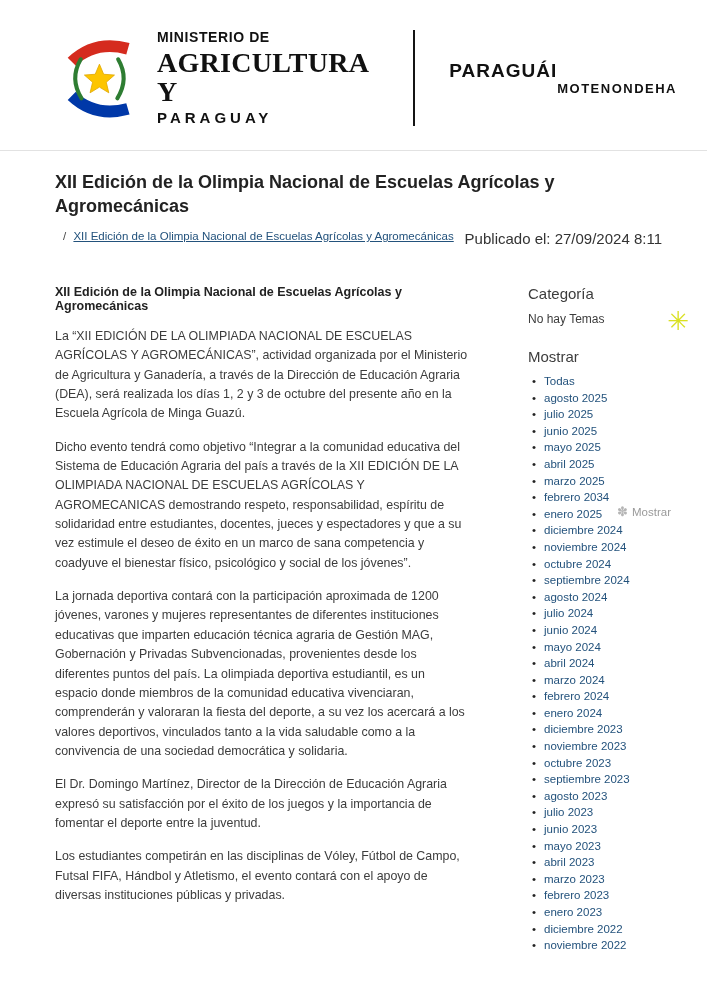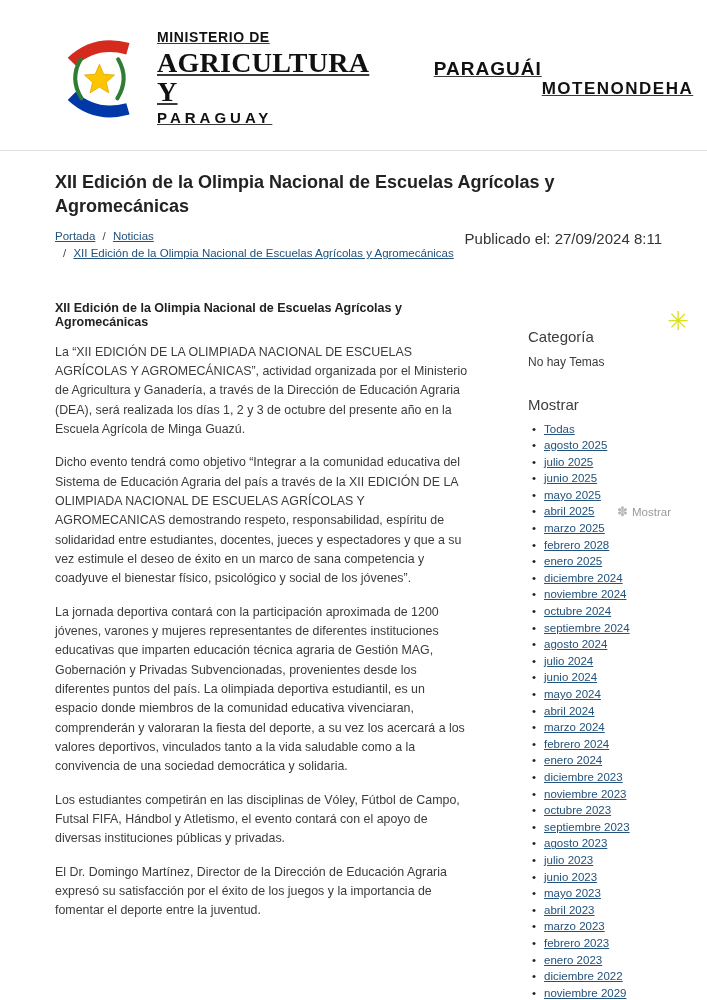--- a/index.html
+++ b/index.html
@@ -1,56 +1,56 @@
 <!DOCTYPE html>
 <html lang="es"><head>
 <meta charset="utf-8">
 <style>
   * { margin:0; padding:0; box-sizing:border-box; }
   html,body { width:707px; background:#ffffff; font-family:"Liberation Sans", sans-serif; color:#3a3a3a; }
   body { position:relative; min-height:1000px; }
 
   
-  .site-header { display:flex; align-items:center; padding:30px 30px 24px 55px; gap:18px;text-decoration:underline; }
+  .site-header { display:flex; align-items:center; padding:30px 30px 24px 55px; gap:18px; }
   .logo { width:84px; height:96px; flex:0 0 auto; }
   .brand-es { display:flex; flex-direction:column; line-height:1.05; color:#111; }
   .brand-es .l1 { font-size:14px; font-weight:bold; letter-spacing:.6px; margin-bottom:3px; }
   .brand-es .l2, .brand-es .l3 { font-family:"Liberation Serif", serif; font-weight:bold; font-size:28px; letter-spacing:.3px; }
   .brand-es .l4 { font-size:15px; font-weight:bold; letter-spacing:4px; margin-top:4px; }
   .vdivider { width:2px; align-self:stretch; background:#141414; margin:0 16px 0 14px; }
   .brand-gn { display:flex; line-height:1.04; color:#111; }
   .brand-gn .g1 { font-size:19px; font-weight:bold; letter-spacing:1px; margin-bottom:3px; }
   .brand-gn .g2, .brand-gn .g3 { font-family:"Liberation Serif", serif; font-weight:bold; font-size:28px; }
-  .brand-gn .g4 { font-size:17px; font-weight:bold; letter-spacing:1.5px; margin-top:21px; }
+  .brand-gn .g4 { font-size:13px; font-weight:bold; letter-spacing:1.5px; margin-top:21px; }
   .header-rule { border:0; border-top:1px solid #e2e2e2; }
 
   
   .title-wrap { padding:20px 40px 0 55px; }
   .page-title { font-size:18px; font-weight:bold; color:#222; line-height:1.3; max-width:600px; }
   .crumb-row { display:flex; justify-content:space-between; align-items:flex-start; padding:10px 45px 0 55px; }
   .crumbs { font-size:11.5px; line-height:1.5; max-width:440px; }
   .crumbs a { color:#23527c; text-decoration:underline; cursor:pointer; }
   .crumbs .sep { color:#444; margin:0 4px; }
   .crumbs .line2 { padding-left:4px; color:#1d5b8f; }
   .published { font-size:15px; color:#333; white-space:nowrap; padding-top:2px; }
 
   
   .main { display:flex; padding:38px 17px 40px 55px; gap:60px; }
   .article { flex:1 1 auto; max-width:418px; position:relative; padding-bottom:170px; }
   .article h2 { font-size:12.5px; font-weight:bold; color:#222; margin-bottom:14px; }
   .article p { font-size:12.4px; line-height:1.56; color:#3c3c3c; margin-bottom:14px; }
 
   
   .sidebar { width:162px; flex:0 0 auto; font-size:11.5px; position:relative; }
-  .sidebar h3 { font-size:15px; font-weight:normal; color:#3d3d3d; margin-bottom:10px;margin-top:27px; }
+  .sidebar h3 { font-size:15px; font-weight:normal; color:#3d3d3d; margin-bottom:10px; }
   .sidebar .no-topics { font-size:12px; color:#3c3c3c; margin-bottom:22px; }
   .sidebar ul { list-style:none; margin-top:8px; }
   .sidebar li { position:relative; padding-left:16px; margin-bottom:4.6px; }
   .sidebar li::before { content:"•"; position:absolute; left:4px; color:#222; }
-  .sidebar a { color:#23527c; text-decoration:underline; cursor:pointer; font-size:11.5px; }
+  .sidebar a { color:#23527c; cursor:pointer; font-size:11.5px; }
 
   
   .a11y-asterisk { position:absolute; top:308px; right:18px; font-size:26px; color:#d9e021; cursor:pointer; line-height:1; }
   .mostrar-tip { position:absolute; top:502px; right:30px; display:flex; align-items:center; gap:4px;
     background:rgba(255,255,255,.88); padding:2px 6px 2px 10px; color:#9a9a9a; font-size:11.5px; cursor:pointer; }
   .mostrar-tip .flower { font-size:13px; color:#b5b5b5; }
 </style>
 </head>
 <body>
 
@@ -81,62 +81,57 @@
   </div>
 </header>
 <hr class="header-rule">
 
 <div class="title-wrap">
   <h1 class="page-title">XII Edición de la Olimpia Nacional de Escuelas Agrícolas y Agromecánicas</h1>
 </div>
 
 <div class="crumb-row">
   <nav class="crumbs">
-    <div class="line1">
-      <a>Portada</a>
-      <span class="sep">/</span>
-      <a>Noticias</a>
-    </div>
     <div class="line2">
       <span class="sep">/</span>
       <a>XII Edición de la Olimpia Nacional de Escuelas Agrícolas y Agromecánicas</a>
     </div>
   </nav>
   <div class="published">Publicado el: 27/09/2024 8:11</div>
 </div>
 
 <div class="main">
 
   <section class="article">
     <h2>XII Edición de la Olimpia Nacional de Escuelas Agrícolas y Agromecánicas</h2>
     <div>
 
     <p>La “XII EDICIÓN DE LA OLIMPIADA NACIONAL DE ESCUELAS AGRÍCOLAS Y AGROMECÁNICAS”, actividad organizada por el Ministerio de Agricultura y Ganadería, a través de la Dirección de Educación Agraria (DEA), será realizada los días 1, 2 y 3 de octubre del presente año en la Escuela Agrícola de Minga Guazú.</p>
         <p>Dicho evento tendrá como objetivo “Integrar a la comunidad educativa del Sistema de Educación Agraria del país a través de la XII EDICIÓN DE LA OLIMPIADA NACIONAL DE ESCUELAS AGRÍCOLAS Y AGROMECANICAS demostrando respeto, responsabilidad, espíritu de solidaridad entre estudiantes, docentes, jueces y espectadores y que a su vez estimule el deseo de éxito en un marco de sana competencia y coadyuve el bienestar físico, psicológico y social de los jóvenes”.</p>
         <p>La jornada deportiva contará con la participación aproximada de 1200 jóvenes, varones y mujeres representantes de diferentes instituciones educativas que imparten educación técnica agraria de Gestión MAG, Gobernación y Privadas Subvencionadas, provenientes desde los diferentes puntos del país. La olimpiada deportiva estudiantil, es un espacio donde miembros de la comunidad educativa vivenciaran, comprenderán y valoraran la fiesta del deporte, a su vez los acercará a los valores deportivos, vinculados tanto a la vida saludable como a la convivencia de una sociedad democrática y solidaria.</p>
+        <p>El Dr. Domingo Martínez, Director de la Dirección de Educación Agraria expresó su satisfacción por el éxito de los juegos y la importancia de fomentar el deporte entre la juventud.</p>
         <p>Los estudiantes competirán en las disciplinas de Vóley, Fútbol de Campo, Futsal FIFA, Hándbol y Atletismo, el evento contará con el apoyo de diversas instituciones públicas y privadas.</p>
-        <p>El Dr. Domingo Martínez, Director de la Dirección de Educación Agraria expresó su satisfacción por el éxito de los juegos y la importancia de fomentar el deporte entre la juventud.</p>
       </div>
 
   </section>
 
   <aside class="sidebar">
     <h3>Categoría</h3>
     <div class="no-topics">No hay Temas</div>
     <h3>Mostrar</h3>
     <ul>
 
     <li><a>Todas</a></li>
         <li><a>agosto 2025</a></li>
         <li><a>julio 2025</a></li>
         <li><a>junio 2025</a></li>
         <li><a>mayo 2025</a></li>
         <li><a>abril 2025</a></li>
         <li><a>marzo 2025</a></li>
-        <li><a>febrero 2028</a></li>
+        <li><a>febrero 2034</a></li>
         <li><a>enero 2025</a></li>
         <li><a>diciembre 2024</a></li>
         <li><a>noviembre 2024</a></li>
         <li><a>octubre 2024</a></li>
         <li><a>septiembre 2024</a></li>
         <li><a>agosto 2024</a></li>
         <li><a>julio 2024</a></li>
         <li><a>junio 2024</a></li>
         <li><a>mayo 2024</a></li>
         <li><a>abril 2024</a></li>
@@ -149,21 +144,21 @@
         <li><a>septiembre 2023</a></li>
         <li><a>agosto 2023</a></li>
         <li><a>julio 2023</a></li>
         <li><a>junio 2023</a></li>
         <li><a>mayo 2023</a></li>
         <li><a>abril 2023</a></li>
         <li><a>marzo 2023</a></li>
         <li><a>febrero 2023</a></li>
         <li><a>enero 2023</a></li>
         <li><a>diciembre 2022</a></li>
-        <li><a>noviembre 2029</a></li>
+        <li><a>noviembre 2022</a></li>
       </ul>
   </aside>
 </div>
 
 <span class="a11y-asterisk">✳</span>
 <div class="mostrar-tip">
   <span class="flower">✽</span>
   <span>Mostrar</span>
 </div>
 

